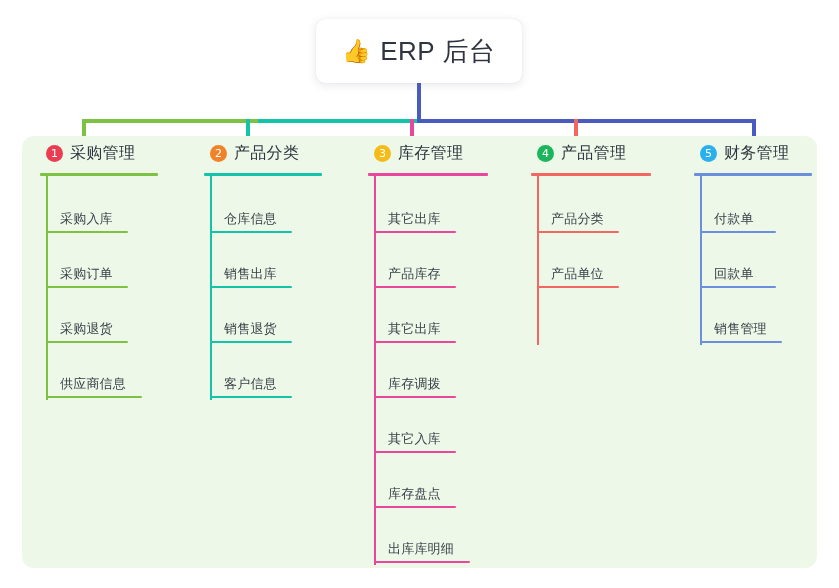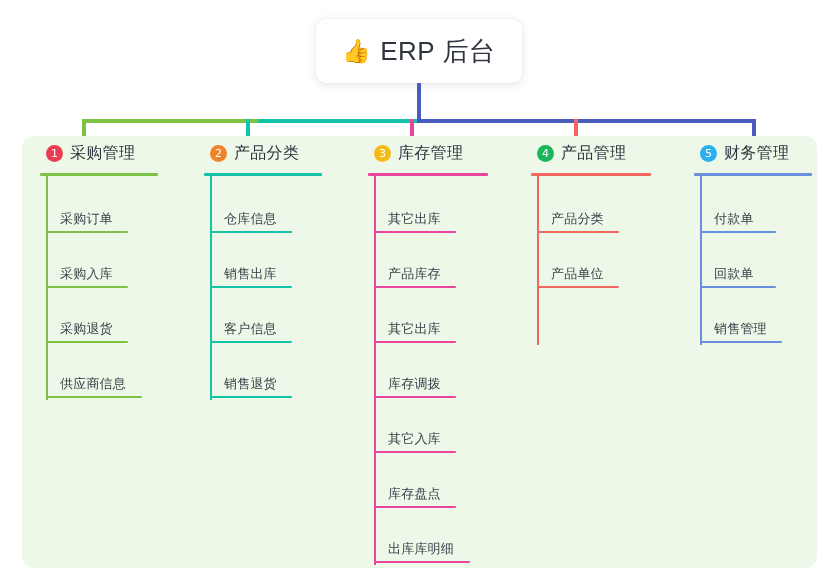--- a/index.html
+++ b/index.html
@@ -138,28 +138,28 @@
     <div id="columns-layer">
         <div class="col" style="left: 8px; width: 160px;">
           <div class="col-head">
             <span class="badge" style="background: rgb(234, 61, 82);">1</span>
             <span class="col-title">采购管理</span>
           </div>
           <div class="head-rule" style="width: 118px; background: rgb(125, 194, 67); margin-left: 10px;"></div>
           <div class="leaves">
             <div class="spine" style="left: 16px; top: 0px; height: 224px; background: rgb(125, 194, 67);"></div>
             <div class="leaf">
+              <span class="leaf-label">采购入库</span>
+              <div class="leaf-rule" style="width: 82px; background: rgb(125, 194, 67);"></div>
+            </div>
+            <div class="leaf">
               <span class="leaf-label">采购订单</span>
               <div class="leaf-rule" style="width: 82px; background: rgb(125, 194, 67);"></div>
             </div>
             <div class="leaf">
-              <span class="leaf-label">采购入库</span>
-              <div class="leaf-rule" style="width: 82px; background: rgb(125, 194, 67);"></div>
-            </div>
-            <div class="leaf">
               <span class="leaf-label">采购退货</span>
               <div class="leaf-rule" style="width: 82px; background: rgb(125, 194, 67);"></div>
             </div>
             <div class="leaf">
               <span class="leaf-label">供应商信息</span>
               <div class="leaf-rule" style="width: 96px; background: rgb(125, 194, 67);"></div>
             </div>
           </div>
         </div>
         <div class="col" style="left: 172px; width: 160px;">
@@ -172,25 +172,25 @@
             <div class="spine" style="left: 16px; top: 0px; height: 224px; background: rgb(20, 196, 168);"></div>
             <div class="leaf">
               <span class="leaf-label">仓库信息</span>
               <div class="leaf-rule" style="width: 82px; background: rgb(20, 196, 168);"></div>
             </div>
             <div class="leaf">
               <span class="leaf-label">销售出库</span>
               <div class="leaf-rule" style="width: 82px; background: rgb(20, 196, 168);"></div>
             </div>
             <div class="leaf">
+              <span class="leaf-label">销售退货</span>
+              <div class="leaf-rule" style="width: 82px; background: rgb(20, 196, 168);"></div>
+            </div>
+            <div class="leaf">
               <span class="leaf-label">客户信息</span>
-              <div class="leaf-rule" style="width: 82px; background: rgb(20, 196, 168);"></div>
-            </div>
-            <div class="leaf">
-              <span class="leaf-label">销售退货</span>
               <div class="leaf-rule" style="width: 82px; background: rgb(20, 196, 168);"></div>
             </div>
           </div>
         </div>
         <div class="col" style="left: 336px; width: 165px;">
           <div class="col-head">
             <span class="badge" style="background: rgb(245, 188, 24);">3</span>
             <span class="col-title">库存管理</span>
           </div>
           <div class="head-rule" style="width: 120px; background: rgb(232, 71, 155); margin-left: 10px;"></div>

